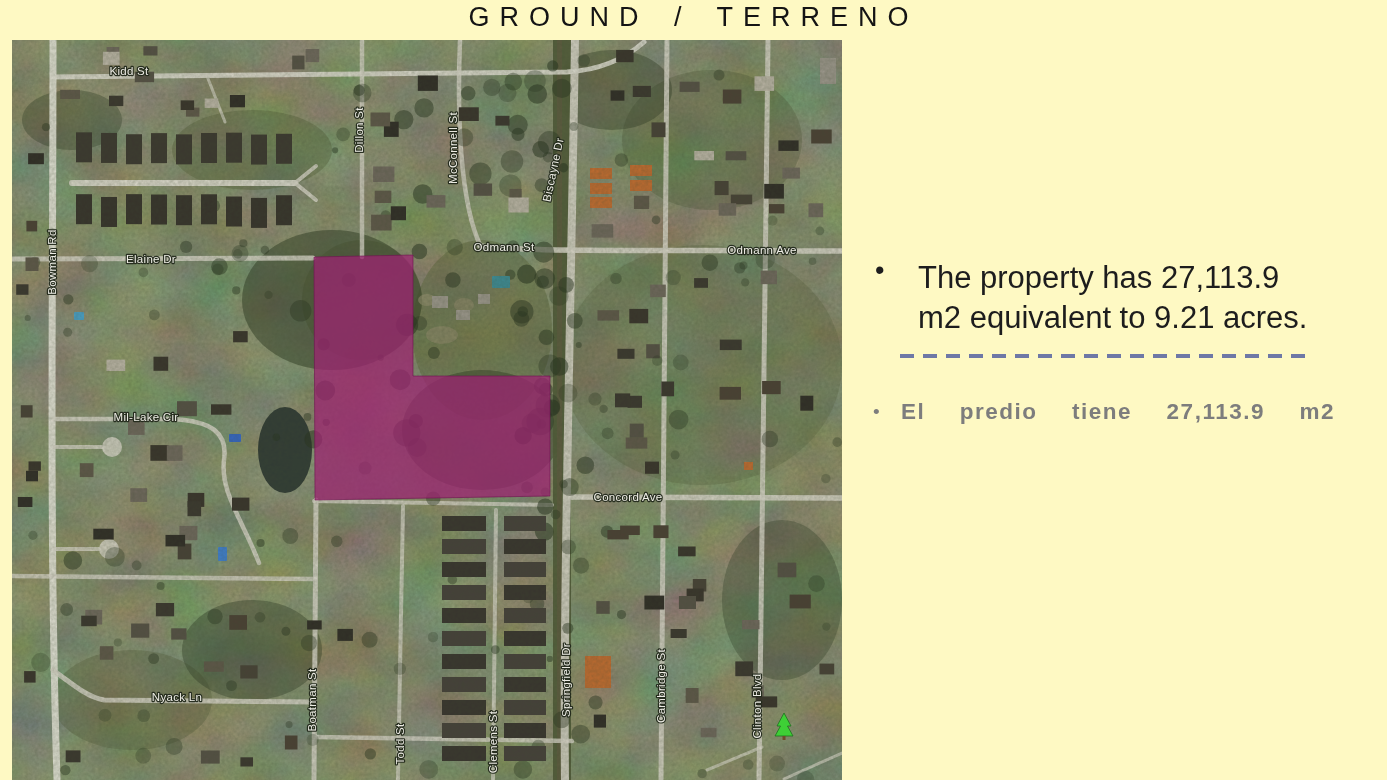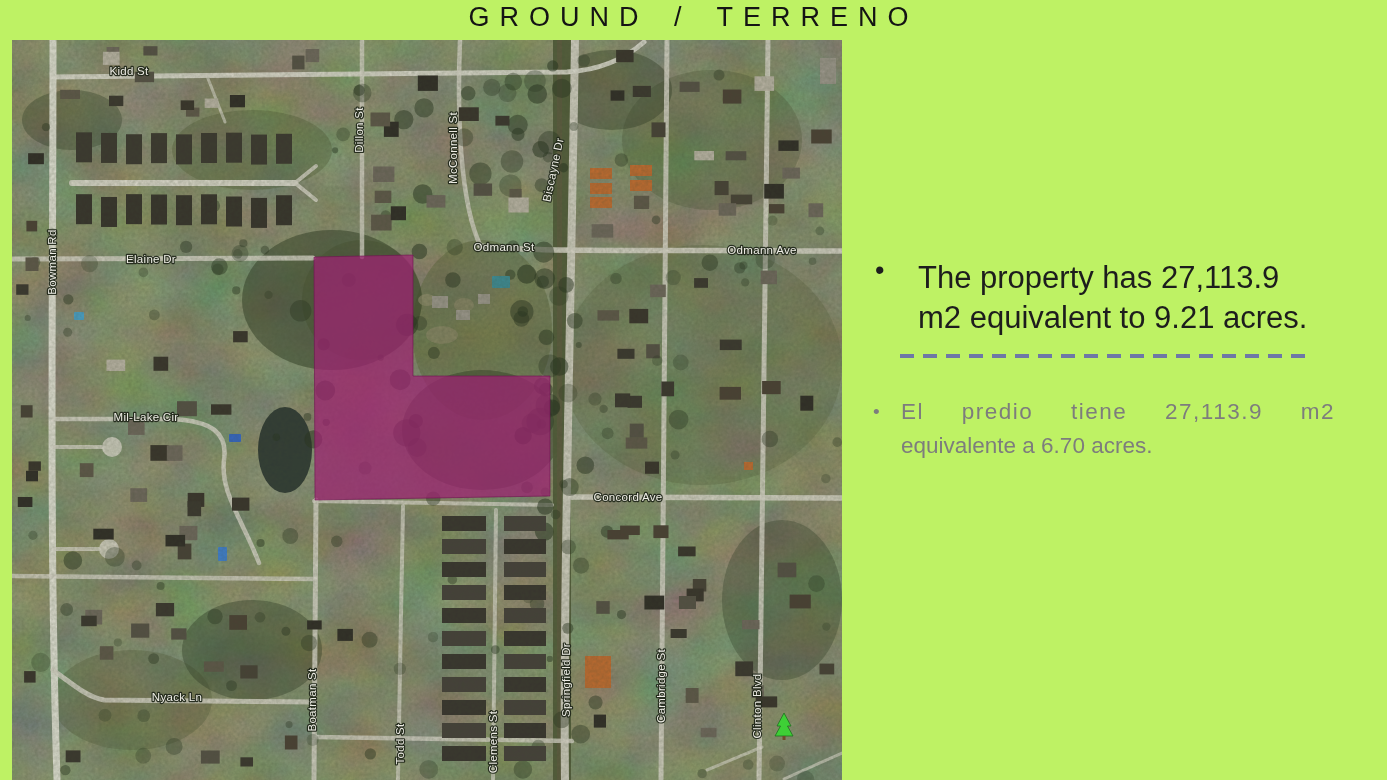--- a/index.html
+++ b/index.html
@@ -1,17 +1,17 @@
 <!DOCTYPE html>
 <html><head>
 <meta charset="utf-8">
 <style>
   html,body{margin:0;padding:0;background:#ffffff;}
   body{width:1387px;height:780px;overflow:hidden;font-family:"Liberation Sans",sans-serif;}
-  .slide{position:relative;width:1387px;height:780px;background:#bef264;overflow:hidden;}
+  .slide{position:relative;width:1387px;height:780px;background:#fef9c3;overflow:hidden;}
 
   .slide-title{
     position:absolute;top:2px;left:0;width:100%;text-align:center;
     font-size:27px;letter-spacing:10px;word-spacing:8px;color:#141414;white-space:nowrap;
   }
 
   .map-wrap{position:absolute;left:12px;top:40px;width:830px;height:740px;}
   #map-svg{display:block;width:830px;height:740px;}
   #map-svg text{
     font-family:"Liberation Sans",sans-serif;font-size:11.5px;letter-spacing:.3px;
@@ -19,21 +19,21 @@
     opacity:.95;text-anchor:middle;
   }
 
   .panel{position:absolute;left:872px;top:250px;width:475px;height:270px;}
   .row-en{position:absolute;top:0;left:0;display:flex;color:#1d1d1d;font-size:31px;line-height:40px;}
   .row-en .dot{flex:0 0 43px;padding-left:3px;font-size:27px;line-height:40px;}
   .row-en .txt{width:428px;margin-top:8px;}
   .divider{position:absolute;left:28px;top:104px;width:413px;height:4px;}
   .row-es{position:absolute;top:145px;left:0;display:flex;color:#7d7d7d;font-size:22.5px;line-height:34px;}
   .row-es .dot{flex:0 0 28px;padding-left:1px;font-size:19px;line-height:34px;}
-  .row-es .txt{width:434px;}
+  .row-es .txt{width:434px;font-weight:bold;}
   .row-es .l1{text-align:justify;text-align-last:justify;letter-spacing:1.5px;}
 </style>
 </head>
 <body>
 
 <div class="slide">
 
   <div class="slide-title">GROUND / TERRENO</div>
 
   <div class="map-wrap">
@@ -509,18 +509,17 @@
         <div>m2 equivalent to 9.21 acres.</div>
       </div>
     </div>
 
     <div class="divider" style="background: repeating-linear-gradient(90deg, rgb(110, 120, 166) 0px, rgb(110, 120, 166) 14px, transparent 14px, transparent 23px);"></div>
 
     <div class="row-es">
       <div class="dot">•</div>
       <div class="txt">
         <div class="l1">El predio tiene 27,113.9 m2</div>
-        <div>equivalente a 6.70 acres.</div>
       </div>
     </div>
   </div>
 
 </div>
 
 </body></html>

